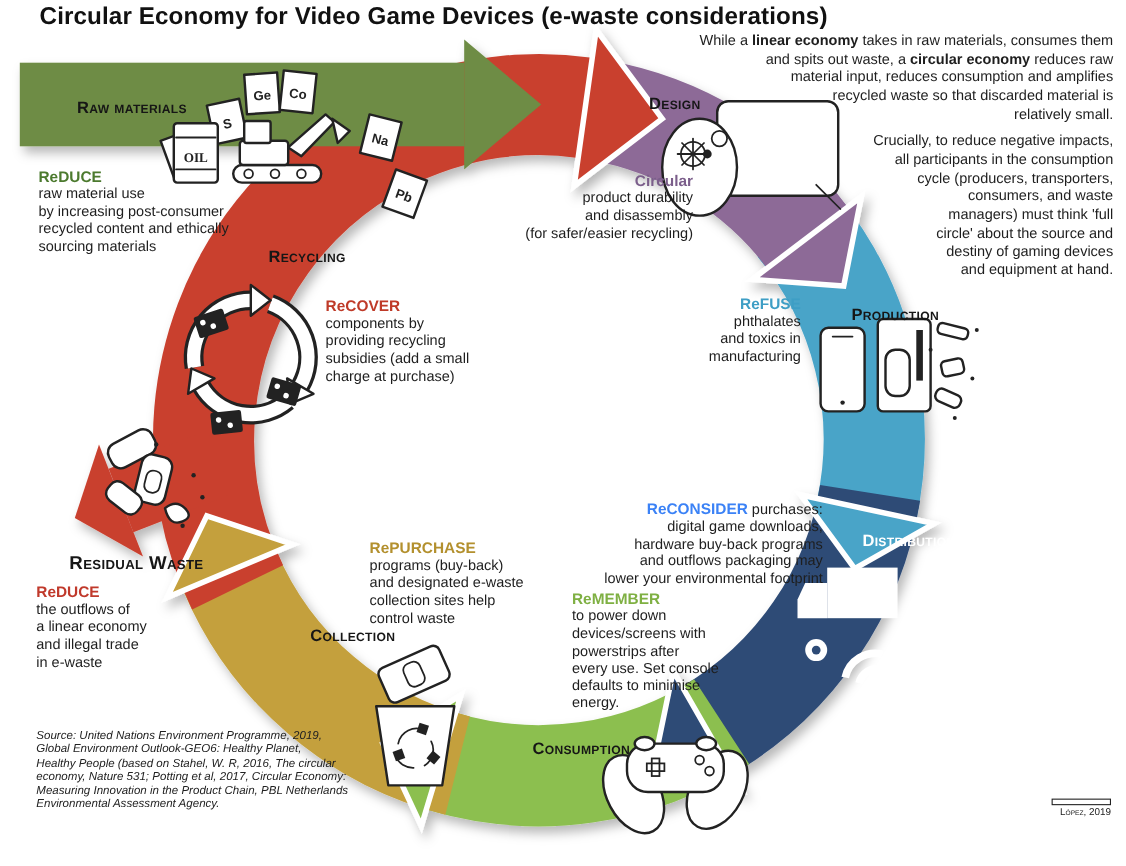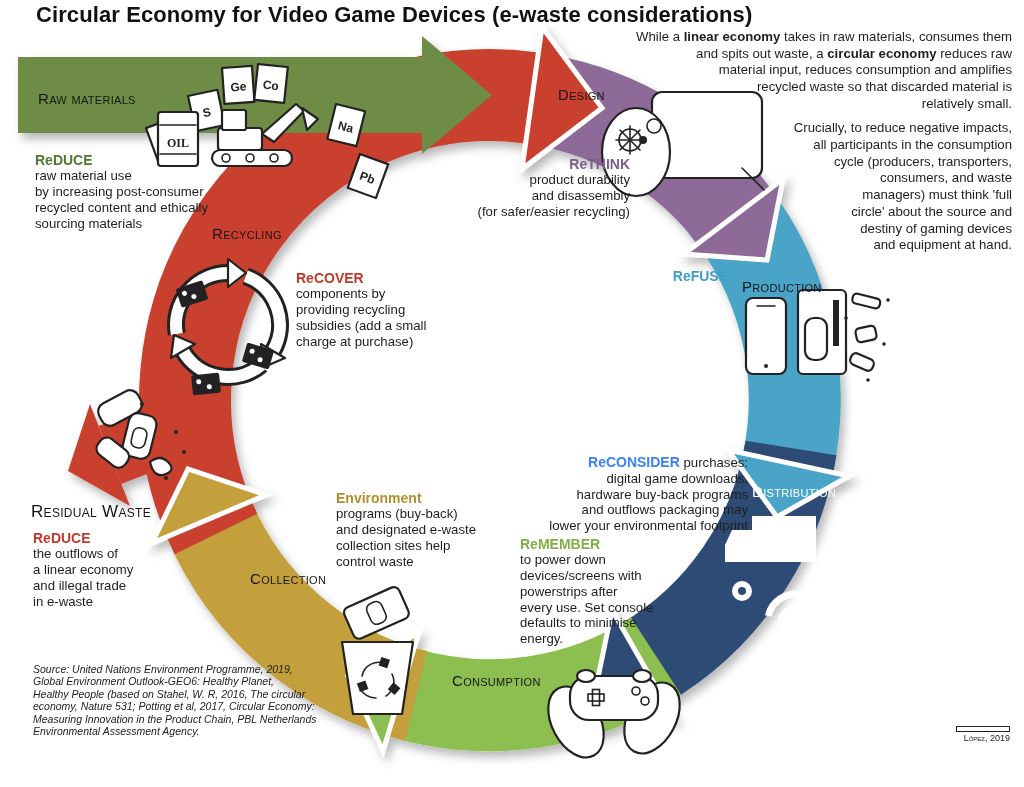--- a/index.html
+++ b/index.html
@@ -1,21 +1,21 @@
 <!DOCTYPE html>
 <html><head>
 <meta charset="utf-8">
 <style>
   html,body{margin:0;padding:0;background:#fff;}
   .stage{position:relative;width:1024px;height:787px;background:#fff;overflow:hidden;
          font-family:"Liberation Sans",sans-serif;color:#1e1e1e;}
   .abs{position:absolute;}
   svg{position:absolute;left:0;top:0;}
   .title{font-size:22px;font-weight:bold;color:#111;letter-spacing:.1px;}
-  .label{font-weight:normal;font-variant:small-caps;font-size:15px;color:#161616;letter-spacing:.3px;}
+  .label{font-weight:bold;font-variant:small-caps;font-size:15px;color:#161616;letter-spacing:.3px;margin-left:32px;}
   .label.big{font-size:17px;}
   .kw{font-weight:bold;font-size:14px;line-height:1.15;}
   .tipbody{font-size:13.2px;line-height:1.2;white-space:pre-line;}
   .right{text-align:right;}
   .para{font-size:13.2px;line-height:1.27;white-space:pre-line;text-align:right;}
   .para b{font-weight:bold;}
   .src{font-style:italic;font-size:10.5px;line-height:1.18;white-space:pre-line;color:#222;}
   .credit-bar{border:1.5px solid #222;background:#fff;width:52px;height:4px;}
   .credit-text{font-variant:small-caps;font-size:9px;color:#222;text-align:right;margin-top:1px;}
   .head{stroke:#fff;stroke-width:5;stroke-linejoin:miter;}
@@ -268,28 +268,31 @@
 
   <div class="abs" style="left:35px;top:152px;width:190px;">
     <div class="kw" style="color: rgb(76, 122, 46);">ReDUCE</div>
     <div class="tipbody">raw material use
 by increasing post-consumer
 recycled content and ethically
 sourcing materials</div>
   </div>
 
   <div class="abs right" style="left:400px;top:156px;width:230px;">
-    <div class="kw" style="color: rgb(123, 94, 139);">ReTHINK</div>
+    <div class="kw" style="color: rgb(123, 94, 139);">Circular</div>
     <div class="tipbody">product durability
 and disassembly
 (for safer/easier recycling)</div>
   </div>
 
   <div class="abs right" style="left:560px;top:268px;width:168px;">
     <div class="kw" style="color: rgb(62, 158, 197);">ReFUSE</div>
+    <div class="tipbody">phthalates
+and toxics in
+manufacturing</div>
   </div>
 
   <div class="abs tipbody right" style="left:478px;top:438px;width:270px;">
     <span class="kw" style="color: #3b82f6;">ReCONSIDER</span><span> purchases:
 digital game downloads,
 hardware buy-back programs
 and outflows packaging may
 lower your environmental footprint</span>
   </div>
 
@@ -305,21 +308,21 @@
 
   <div class="abs" style="left:296px;top:270px;width:170px;">
     <div class="kw" style="color: rgb(191, 58, 40);">ReCOVER</div>
     <div class="tipbody">components by
 providing recycling
 subsidies (add a small
 charge at purchase)</div>
   </div>
 
   <div class="abs" style="left:336px;top:490px;width:180px;">
-    <div class="kw" style="color: rgb(179, 144, 46);">Environment</div>
+    <div class="kw" style="color: rgb(179, 144, 46);">RePURCHASE</div>
     <div class="tipbody">programs (buy-back)
 and designated e-waste
 collection sites help
 control waste</div>
   </div>
 
   <div class="abs" style="left:33px;top:530px;width:170px;">
     <div class="kw" style="color: rgb(192, 57, 43);">ReDUCE</div>
     <div class="tipbody">the outflows of
 a linear economy

